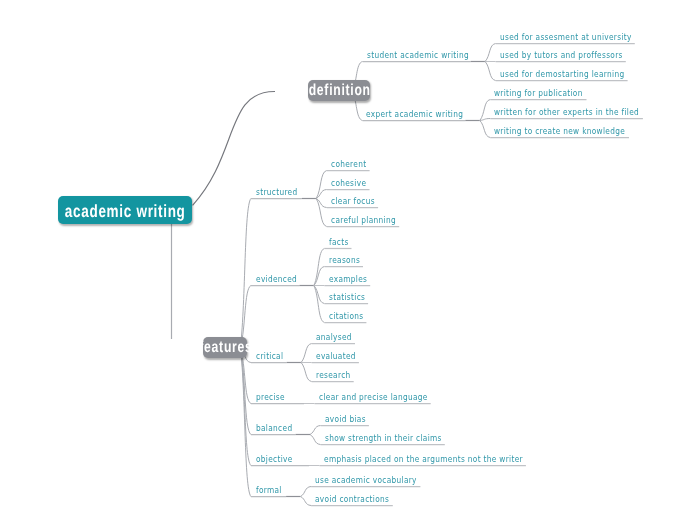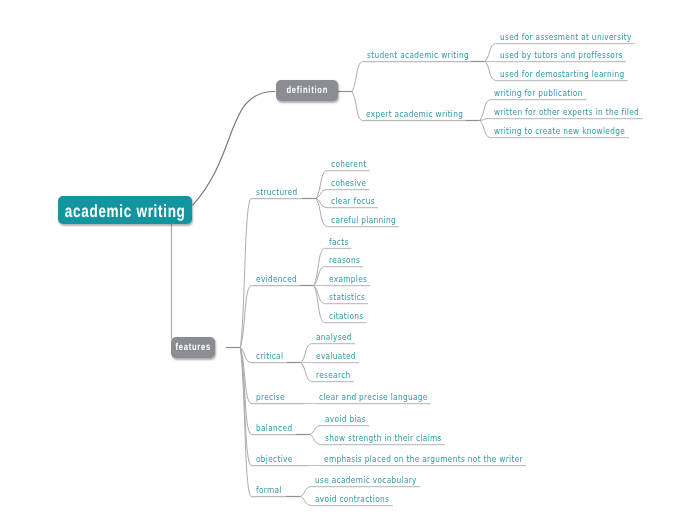--- a/index.html
+++ b/index.html
@@ -7,21 +7,21 @@
   body{width:696px;height:520px;overflow:hidden;font-family:"Liberation Sans",sans-serif;
        -webkit-font-smoothing:antialiased;}
   #canvas{position:relative;width:696px;height:520px;background:#fff;}
   svg#links{position:absolute;left:0;top:0;width:696px;height:520px;overflow:visible;}
   .node{position:absolute;will-change:transform;border-radius:5px;display:flex;align-items:center;justify-content:center;
         color:#fff;font-weight:bold;white-space:nowrap;box-sizing:border-box;}
   .node span{display:inline-block;transform-origin:center center;-webkit-font-smoothing:antialiased;
         text-rendering:geometricPrecision;}
   .node.root{font-size:17.5px;letter-spacing:0.9px;box-shadow:1px 1.5px 2px rgba(0,0,0,.30);}
   .node.root span{transform:scaleX(0.772) translateY(0.6px);margin-right:-0.9px;}
-  .node.branch{font-size:10px;letter-spacing:0.95px;box-shadow:1px 1.5px 2px rgba(0,0,0,.32);}
+  .node.branch{font-size:16px;letter-spacing:0.95px;box-shadow:1px 1.5px 2px rgba(0,0,0,.32);margin-left:32px;}
   .node.branch span{transform:scaleX(0.762) translateY(0.3px);margin-right:-0.95px;}
   .label{position:absolute;white-space:nowrap;color:#2e96a8;font-size:9.2px;font-stretch:condensed;
          font-family:"DejaVu Sans",sans-serif;letter-spacing:.36px;line-height:9px;
          transform:scaleX(0.895) translateZ(0);transform-origin:left center;will-change:opacity;
          -webkit-font-smoothing:antialiased;}
 </style>
 </head>
 <body>
 
 <div id="canvas">

